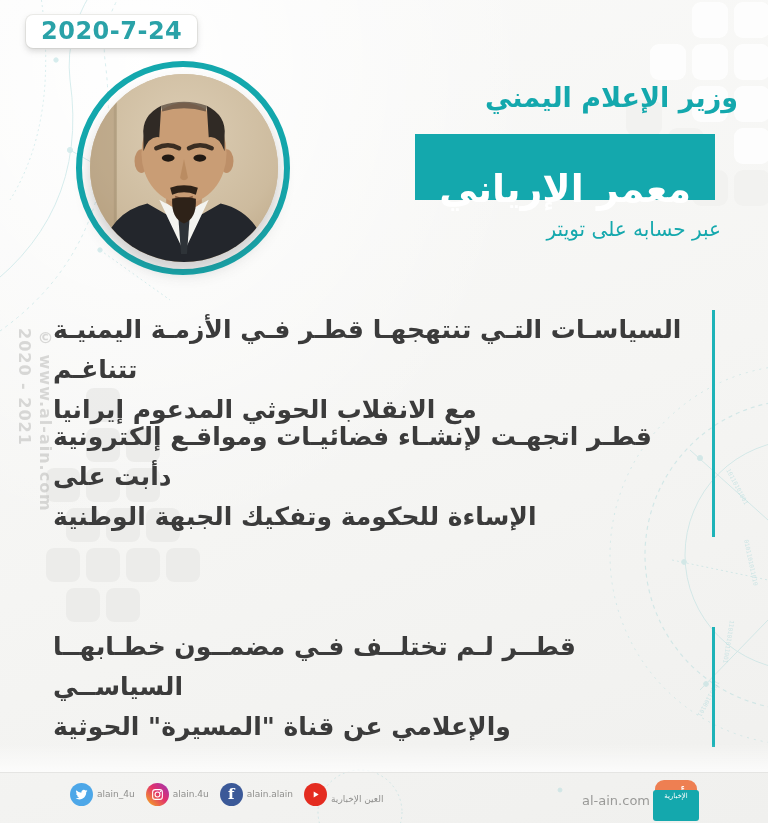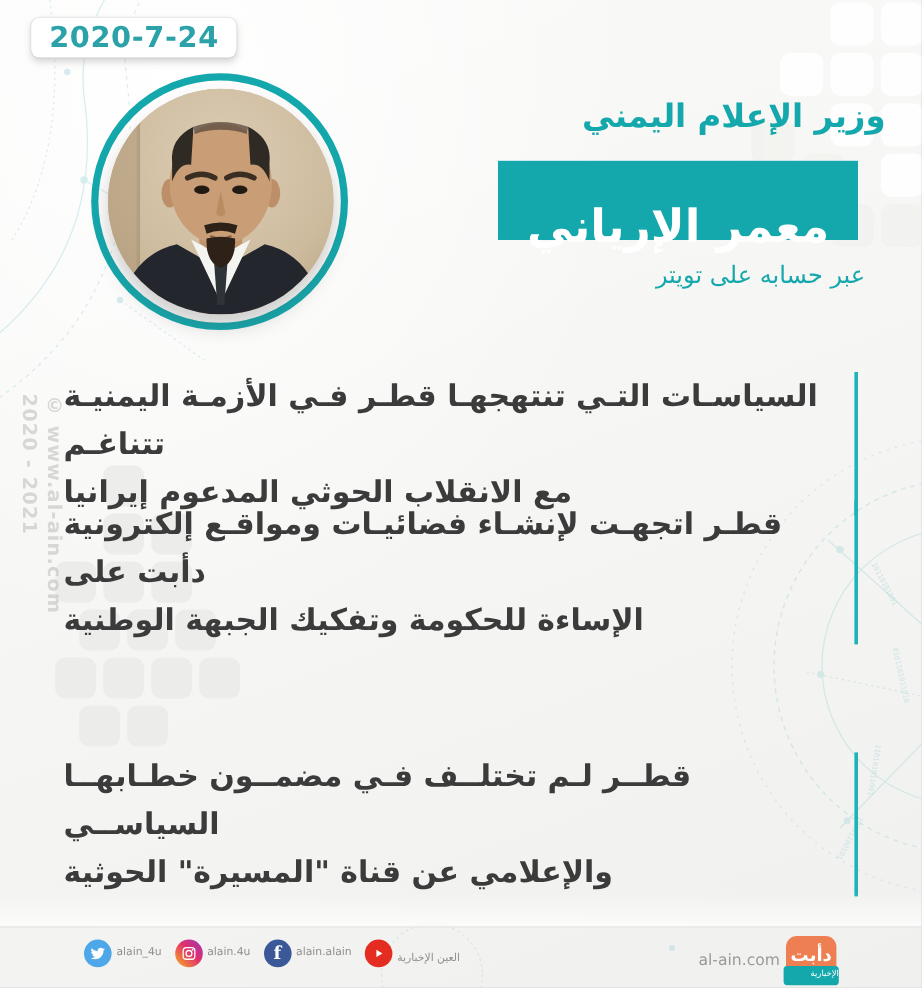--- a/index.html
+++ b/index.html
@@ -84,23 +84,23 @@
   .social-handle.ar{ direction:rtl;margin-top:11px; }
   .fb-f{ color:#fff; font-size:15px; font-weight:bold; font-family:"DejaVu Serif",serif; margin-top:-2px;}
   .site-url{ position:absolute; top:793px; right:118px; font-size:13px; color:#9a9a98; }
   .logo{ position:absolute; top:780px; right:71px; width:42px; height:41px; }
   .logo-box{
     width:42px; height:35px; background:var(--logo_orange,#ee7f52); border-radius:9px;
     display:flex; align-items:center; justify-content:center;
   }
   .logo-ar{ color:#fff; font-size:15px; font-weight:bold; margin-top:-4px; direction:rtl; }
   .logo-ribbon{
-    position:absolute; bottom:0; left:-2px; right:-2px; height:16px;
+    position:absolute; bottom:0; left:-2px; right:-2px; height:31px;
     background:var(--teal,#14a8ad); border-radius:3px; color:#fff;
-    font-size:7px; line-height:13px; text-align:right; direction:rtl;
+    font-size:7px; line-height:13px; text-align:center; direction:rtl;
   }
 </style>
 </head>
 <body>
 
 <div class="canvas">
 
   <svg class="decor" width="768" height="823" viewBox="0 0 768 823">
 
     <g fill="#ffffff" opacity="0.85">

